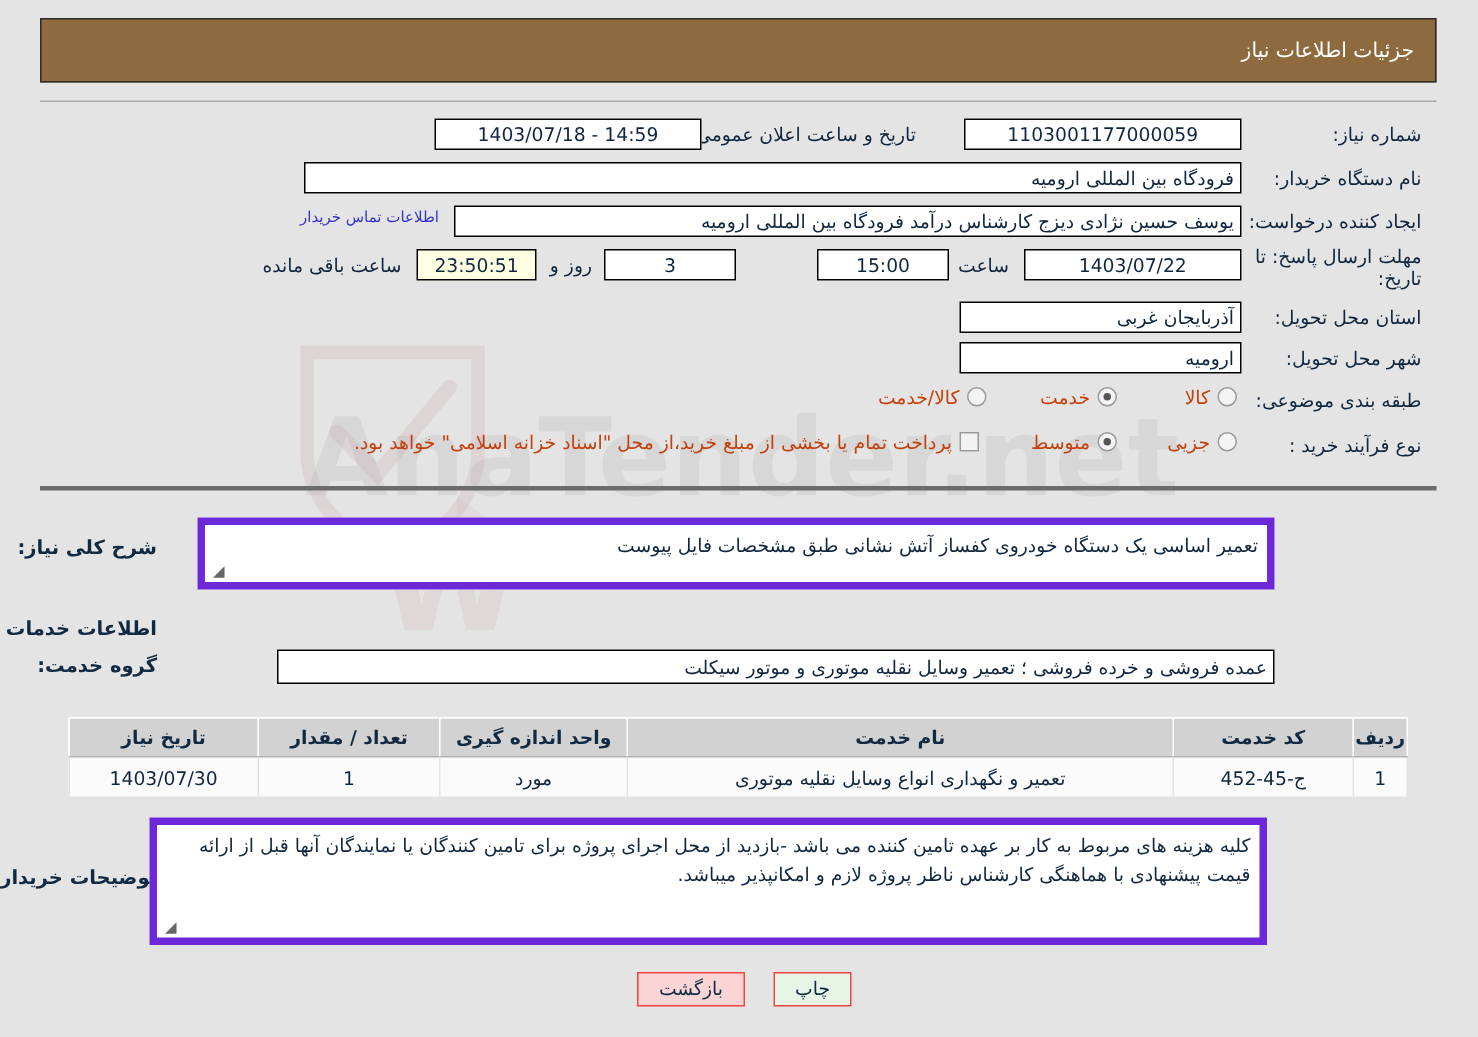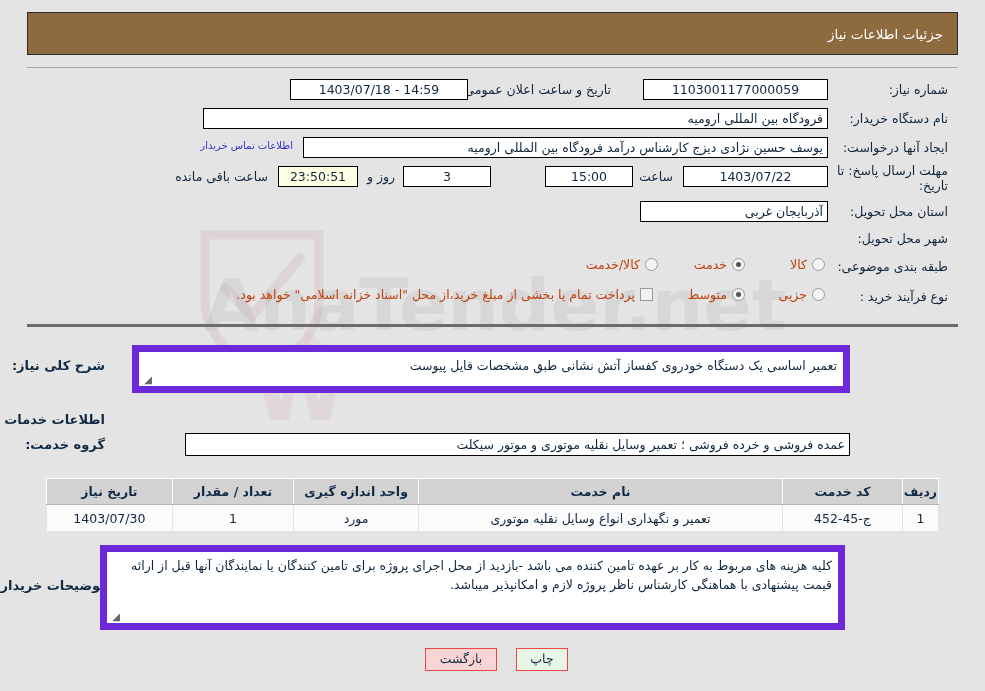--- a/index.html
+++ b/index.html
@@ -120,21 +120,21 @@
   .sec-label {
     position: absolute;
     font-size: 13px;
     font-weight: bold;
     color: #102a43;
     white-space: nowrap;
     z-index: 2;
   }
   .ta {
     position: absolute;
-    border: 7px solid #6d28d9;
+    border: 5px solid #6d28d9;
     background: #ffffff;
     font-size: 12.5px;
     color: #10263f;
     padding: 4px 6px 0 6px;
     line-height: 19px;
     text-align: right;
     overflow: hidden;
     z-index: 2;
   }
   .ta .resizer {
@@ -233,37 +233,38 @@
 
     <div class="lbl" style="right:10px; top:14px;">شماره نیاز:</div>
     <div class="fld" style="right:130px; top:11px; width:185px;">1103001177000059</div>
 
     <div class="lbl" style="right:347px; top:14px;">تاریخ و ساعت اعلان عمومی:</div>
     <div class="fld" style="right:490px; top:11px; width:178px;">14:59 - 1403/07/18</div>
 
     <div class="lbl" style="right:10px; top:43px;">نام دستگاه خریدار:</div>
     <div class="fld rtl-right" style="right:130px; top:40px; width:625px;">فرودگاه بین المللی ارومیه</div>
 
-    <div class="lbl" style="right:10px; top:72px;">ایجاد آنها درخواست:</div>
+    <div class="lbl" style="right:10px; top:72px;">ایجاد کننده درخواست:</div>
     <div class="fld rtl-right" style="right:130px; top:69px; width:525px;">یوسف حسین نژادی دیزج کارشناس درآمد فرودگاه بین المللی ارومیه</div>
     <div class="link" style="right:665px; top:72px;">اطلاعات تماس خریدار</div>
 
     <div class="lbl" style="right:10px; top:95px; width:115px; white-space:normal; text-align:right;">مهلت ارسال پاسخ: تا تاریخ:</div>
     <div class="fld" style="right:130px; top:98px; width:145px;">1403/07/22</div>
     <div class="lbl" style="right:285px; top:101px;">ساعت</div>
     <div class="fld" style="right:325px; top:98px; width:88px;">15:00</div>
     <div class="fld" style="right:467px; top:98px; width:88px;">3</div>
     <div class="lbl" style="right:563px; top:101px;">روز و</div>
     <div class="fld cream" style="right:600px; top:98px; width:80px;">23:50:51</div>
     <div class="lbl" style="right:690px; top:101px;">ساعت باقی مانده</div>
 
     <div class="lbl" style="right:10px; top:136px;">استان محل تحویل:</div>
     <div class="fld rtl-right" style="right:130px; top:133px; width:188px;">آذربایجان غربی</div>
 
     <div class="lbl" style="right:10px; top:163px;">شهر محل تحویل:</div>
+    <div class="fld rtl-right" style="right:130px; top:160px; width:188px;">ارومیه</div>
 
     <div class="lbl" style="right:10px; top:191px;">طبقه بندی موضوعی:</div>
     <div class="radio-group" style="right:133px; top:189px;">
       <span class="rd"></span>
       <span class="rd-label">کالا</span>
     </div>
     <div class="radio-group" style="right:213px; top:189px;">
       <span class="rd on"></span>
       <span class="rd-label">خدمت</span>
     </div>

